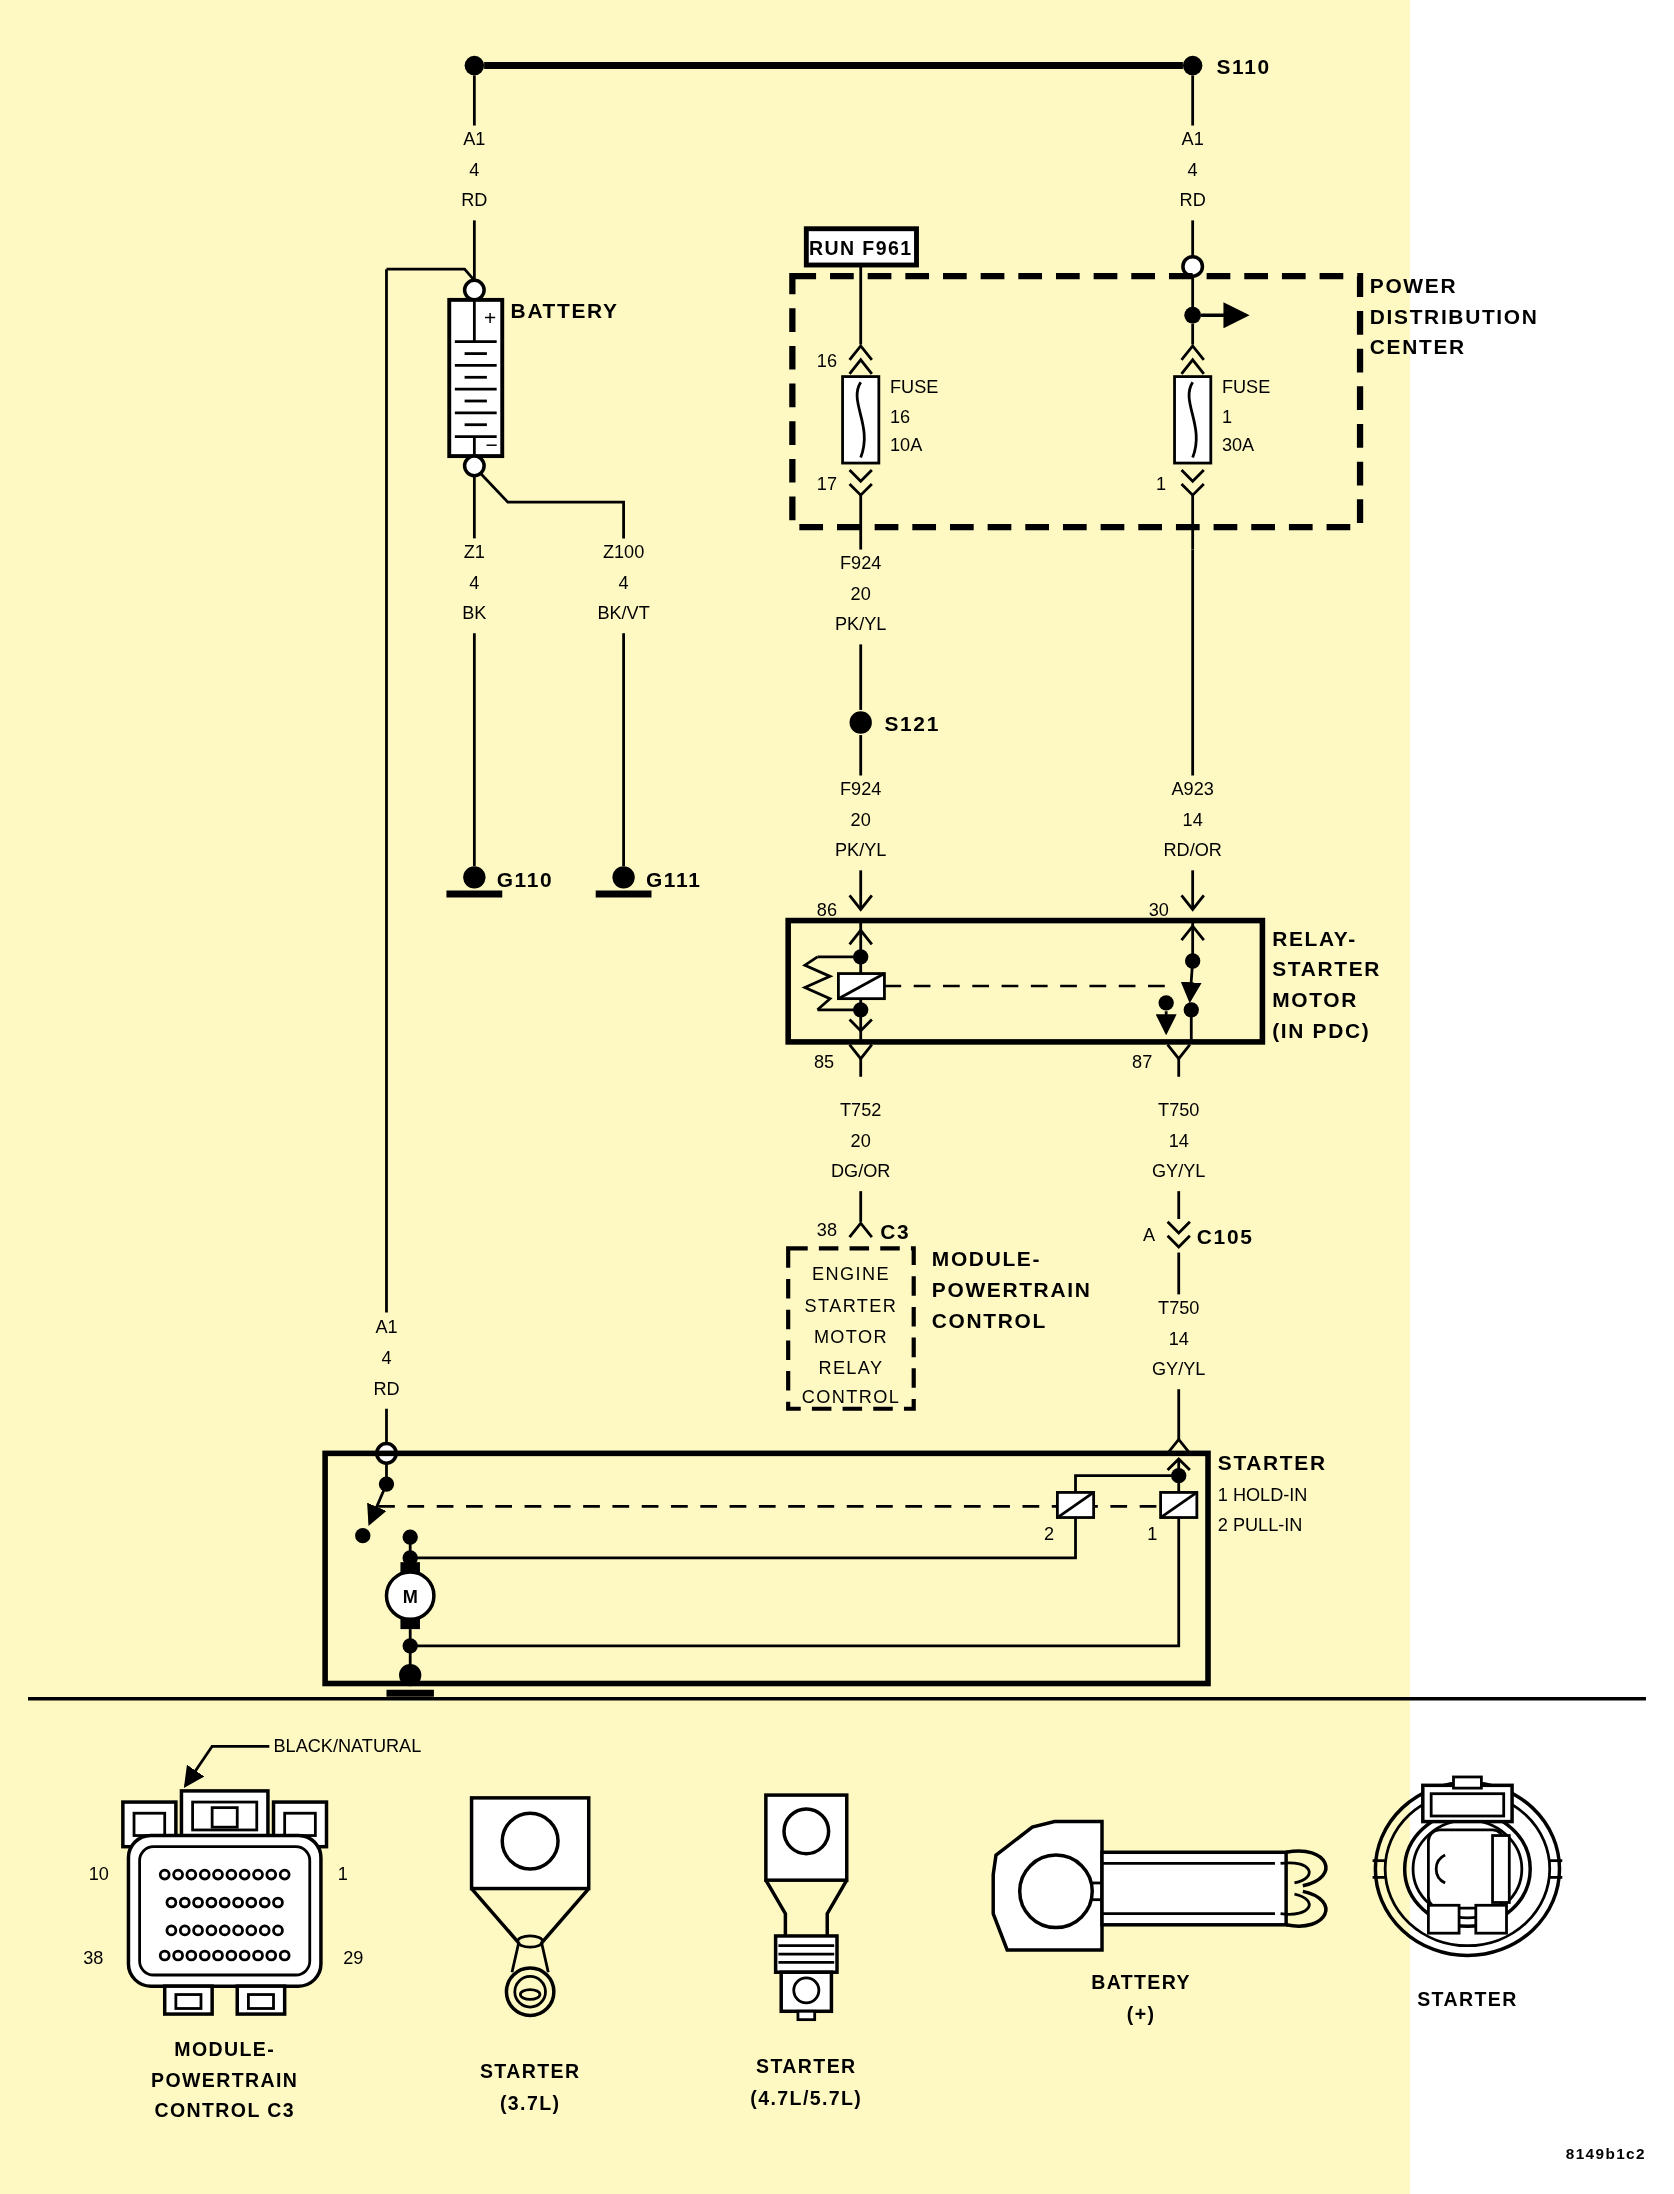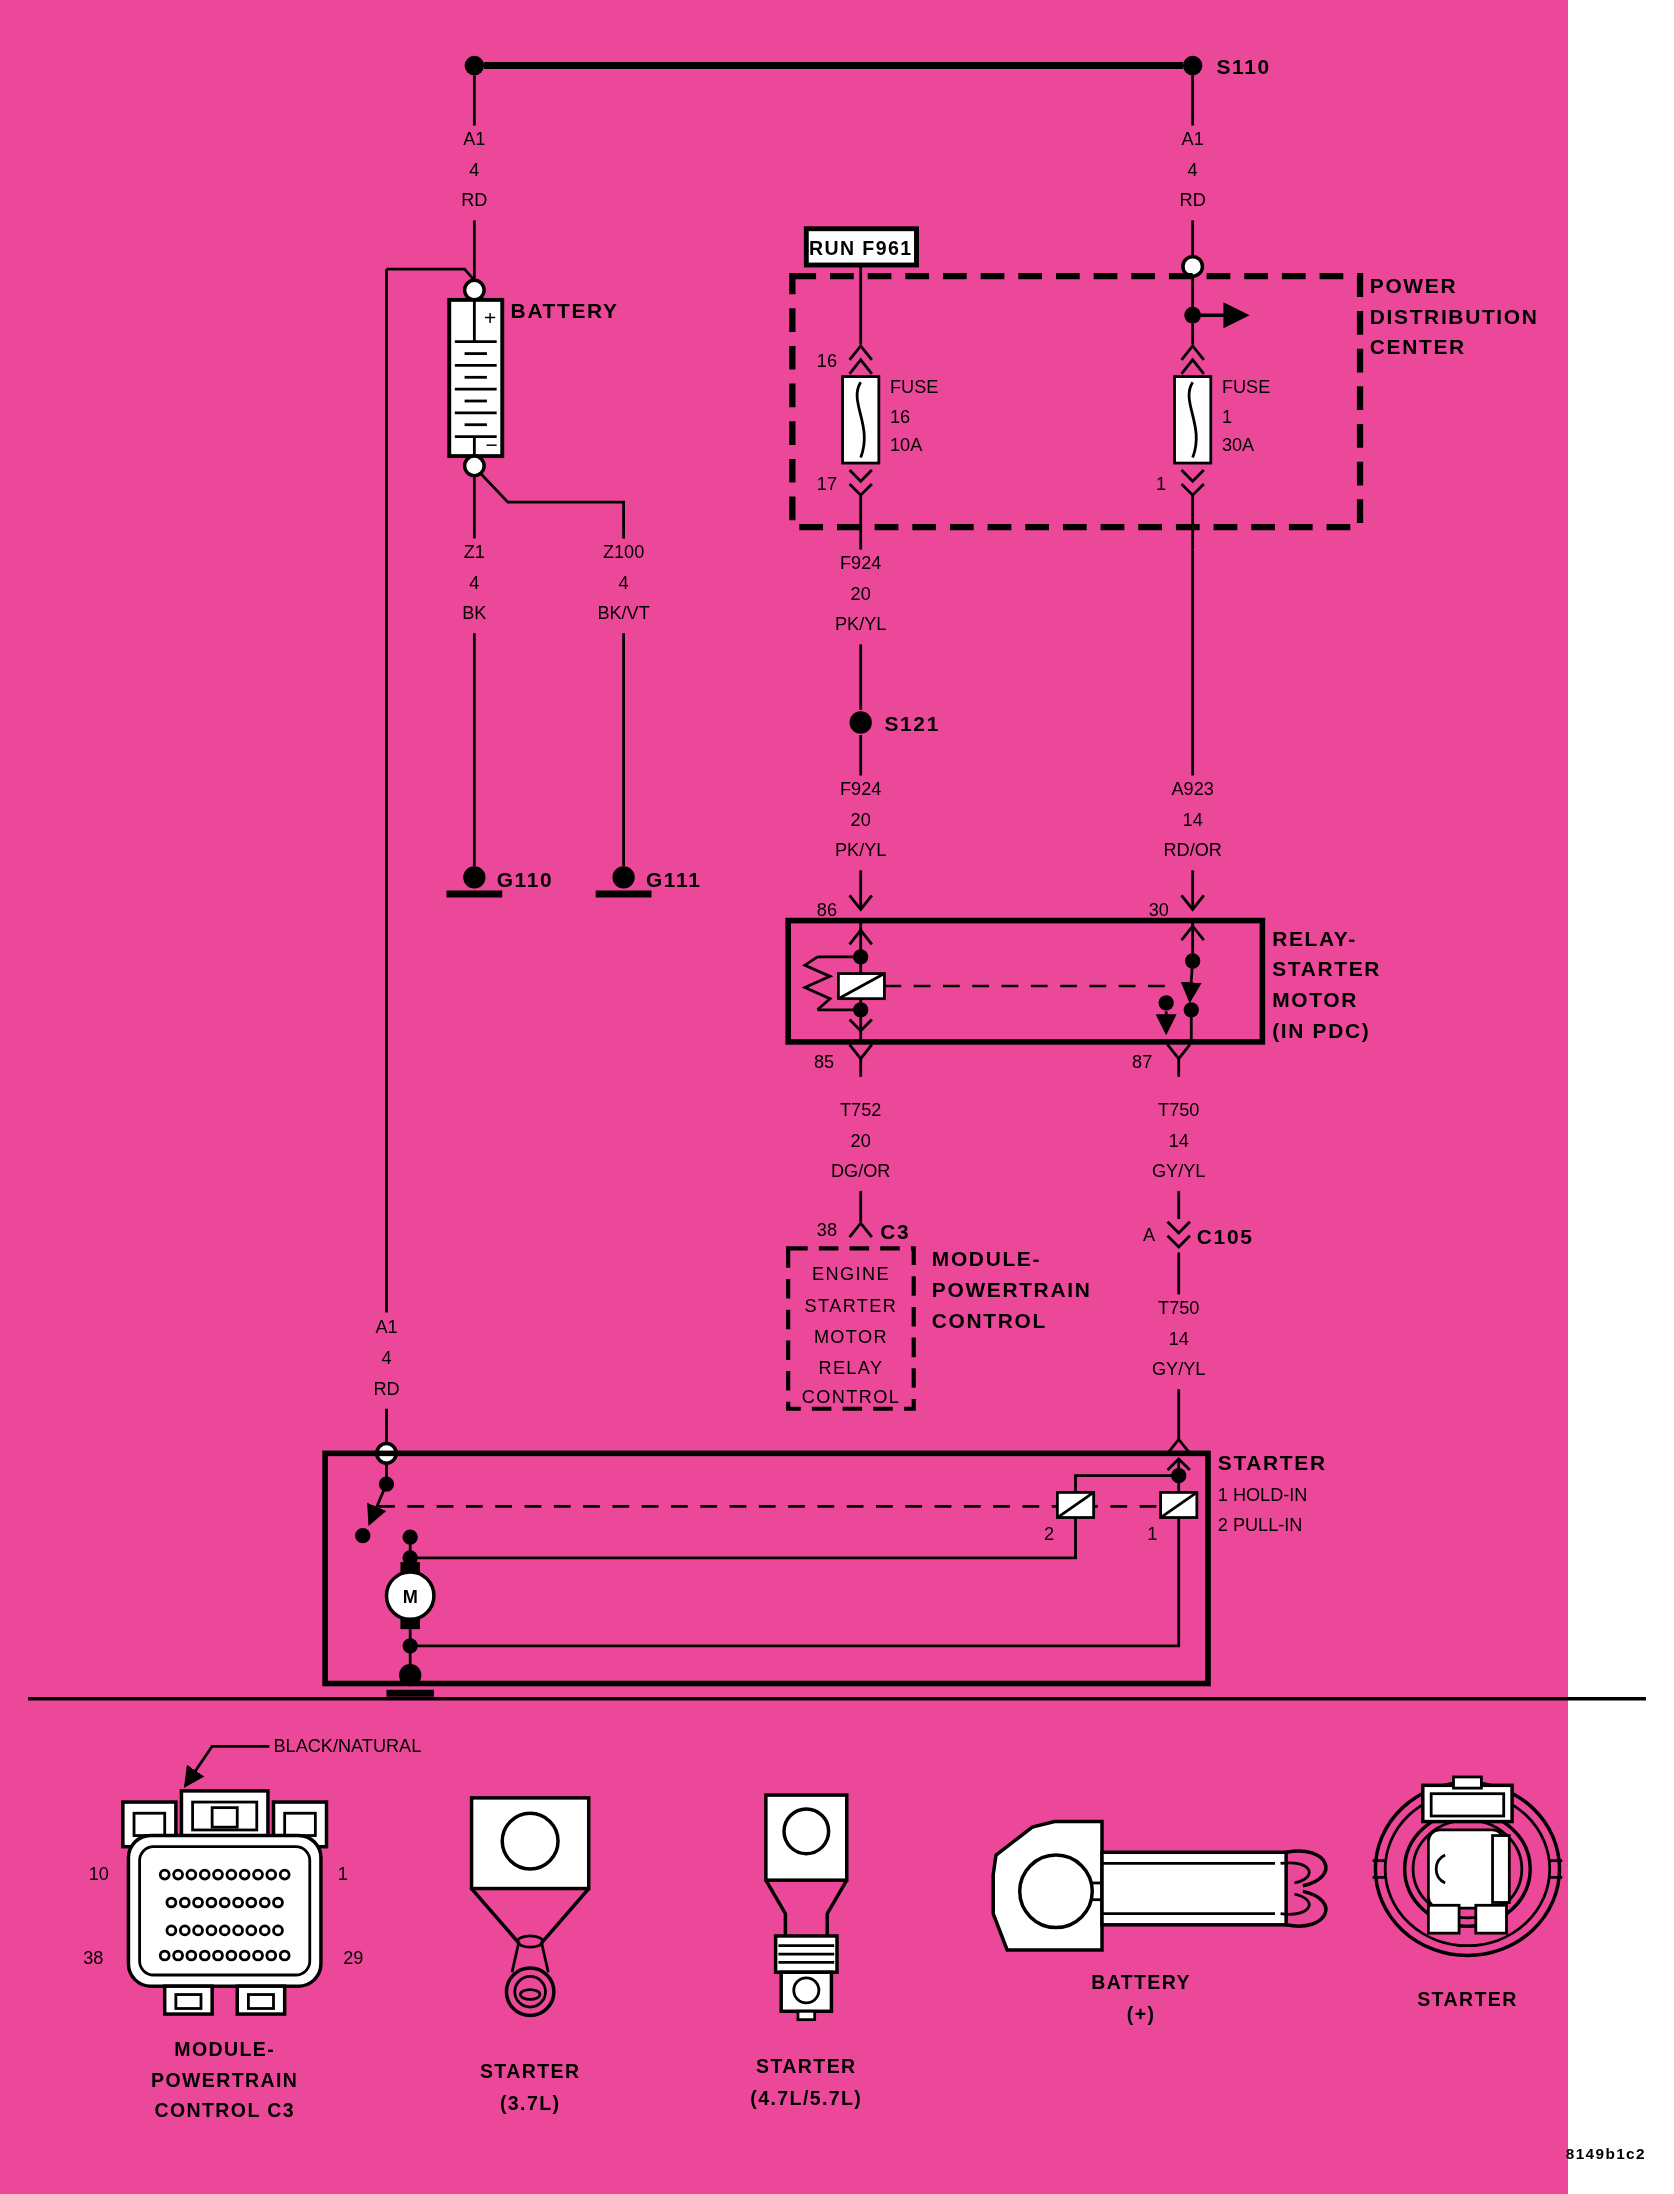--- a/index.html
+++ b/index.html
@@ -1,16 +1,16 @@
 <!DOCTYPE html>
 <html style="font-size:12.6px"><head>
 <meta charset="utf-8">
 <style>
   html,body{margin:0;padding:0;background:#ffffff;}
-  #stage{width:1568px;height:2194px;background:#ec4899;position:relative;}
+  #stage{width:1410px;height:2194px;background:#fef9c3;position:relative;}
   svg{display:block;}
   .wire{stroke:#000;stroke-width:2;fill:none;}
   .bus{stroke:#000;stroke-width:5;fill:none;}
   .boxsolid{stroke:#000;stroke-width:4;fill:none;}
   .boxthin{stroke:#000;stroke-width:2.4;fill:#fff;}
   .dashbox{stroke:#000;stroke-width:4.5;fill:none;stroke-dasharray:17 10;}
   .dashbox2{stroke:#000;stroke-width:3;fill:none;stroke-dasharray:14 8;}
   .dashline{stroke:#000;stroke-width:1.8;fill:none;stroke-dasharray:12 9;}
   .sym{stroke:#000;stroke-width:2;fill:none;}
   .sym25{stroke:#000;stroke-width:2.5;fill:none;}

